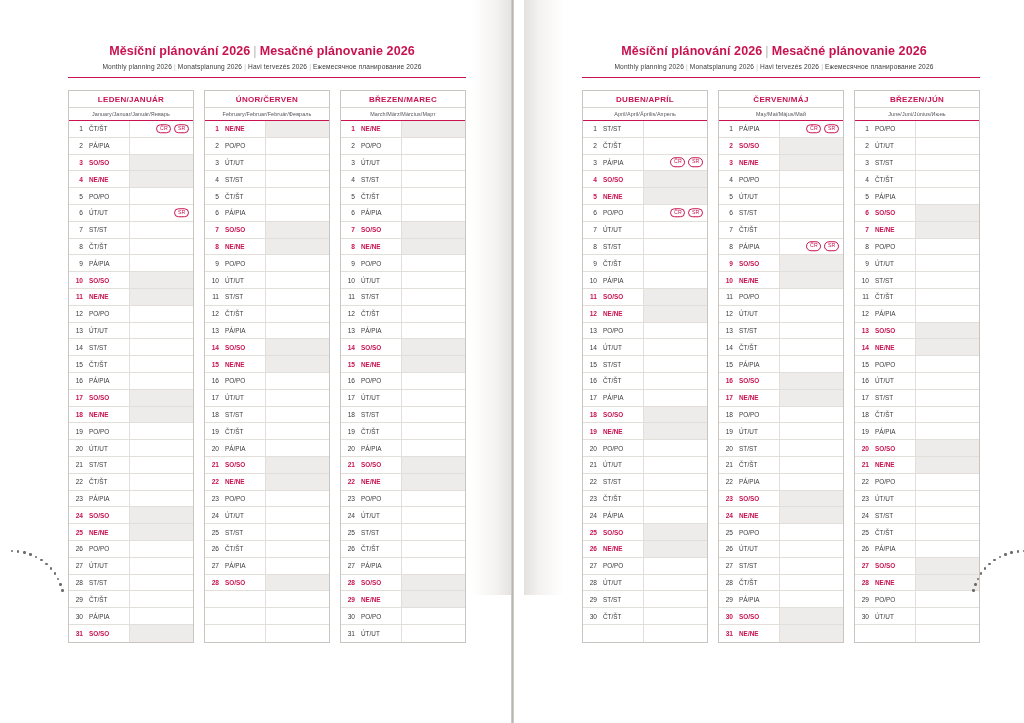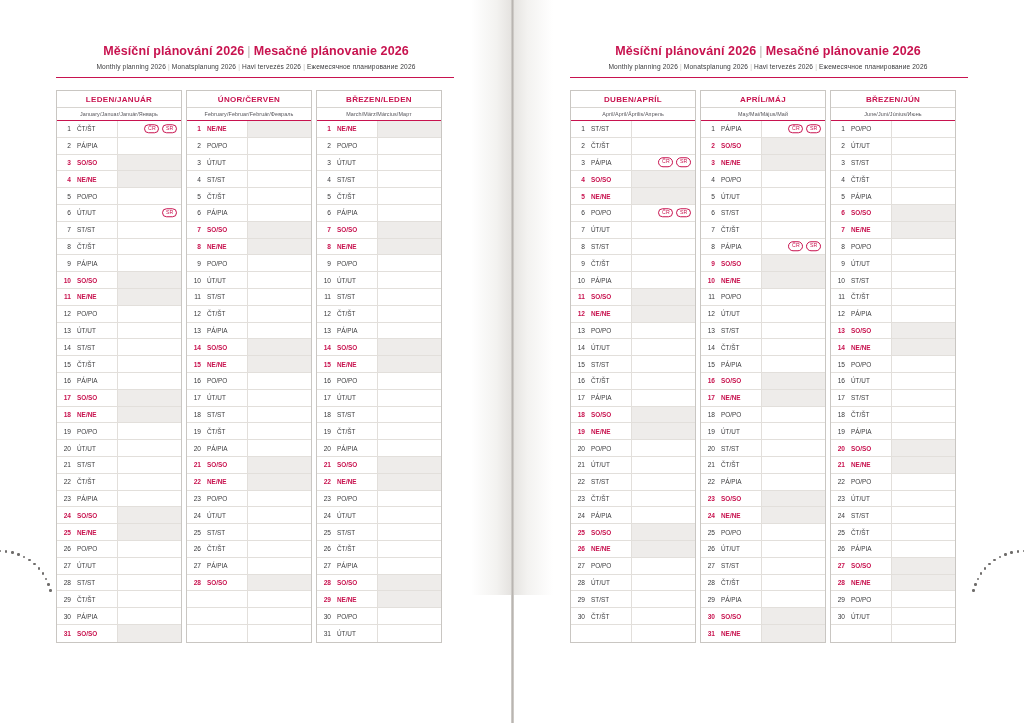--- a/index.html
+++ b/index.html
@@ -12,20 +12,21 @@
   }
   .spread{
     position:absolute;inset:0;
     display:flex;
   }
   .page{
     position:relative;
     width:512px;height:595px;
     background:#ffffff;
     box-sizing:border-box;
+    margin-left:12px;
   }
   .page.left{
     background:linear-gradient(to right,#ffffff 0%,#ffffff 92%,#f3f2f0 97%,#e4e2df 100%);
   }
   .page.right{
     background:linear-gradient(to left,#ffffff 0%,#ffffff 92%,#f3f2f0 97%,#e4e2df 100%);
   }
   .spine{
     position:absolute;
     left:511px;top:0;width:3px;height:723px;
@@ -58,21 +59,21 @@
   }
   .rule{
     width:398px;height:1px;background:#c8134f;
     margin:7px auto 0 auto;
   }
   .page.left .rule{margin-left:56px;}
   .page.right .rule{margin-left:58px;}
 
   .months{
     display:flex;
-    gap:4px;
+    gap:10px;
     margin-top:12px;
   }
   .page.left .months{margin-left:56px;}
   .page.right .months{margin-left:58px;align-items:center;}
 
   .month{
     width:126px;
     border:1px solid #c9c6c2;
     box-sizing:border-box;
   }
@@ -501,21 +502,21 @@
               <div class="note"></div>
             </div>
             <div class="row empty">
               <div class="num"></div>
               <div class="day"></div>
               <div class="note"></div>
             </div>
           </div>
         </div>
         <div class="month">
-          <div class="m-title">BŘEZEN/LEDEN</div>
+          <div class="m-title">BŘEZEN/MAREC</div>
           <div class="m-sub">March/März/Március/Март</div>
           <div class="rows">
             <div class="row weekend">
               <div class="num">1</div>
               <div class="day">NE/NE</div>
               <div class="note"></div>
             </div>
             <div class="row">
               <div class="num">2</div>
               <div class="day">PO/PO</div>
@@ -859,21 +860,21 @@
               <div class="note"></div>
             </div>
             <div class="row empty">
               <div class="num"></div>
               <div class="day"></div>
               <div class="note"></div>
             </div>
           </div>
         </div>
         <div class="month">
-          <div class="m-title">APRÍL/MÁJ</div>
+          <div class="m-title">ČERVEN/MÁJ</div>
           <div class="m-sub">May/Mai/Május/Май</div>
           <div class="rows">
             <div class="row">
               <div class="num">1</div>
               <div class="day">PÁ/PIA</div>
               <div class="note"></div>
               <div class="marks">
                 <span class="mk">ČR</span>
                 <span class="mk">SR</span>
               </div>

